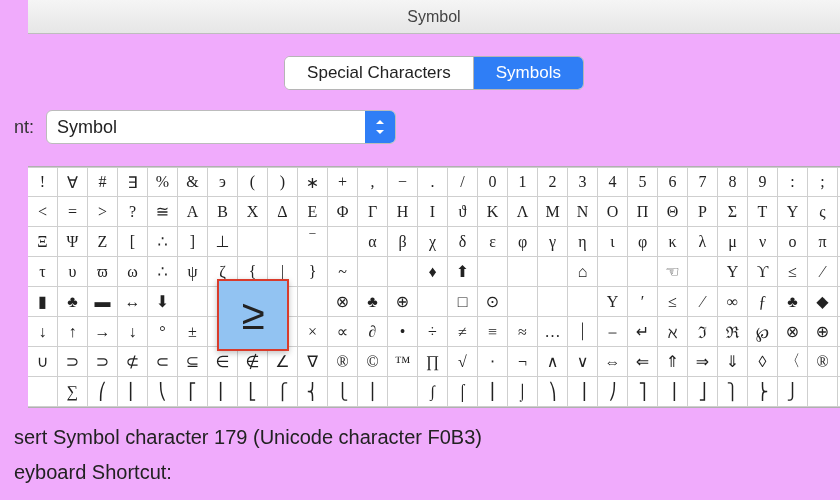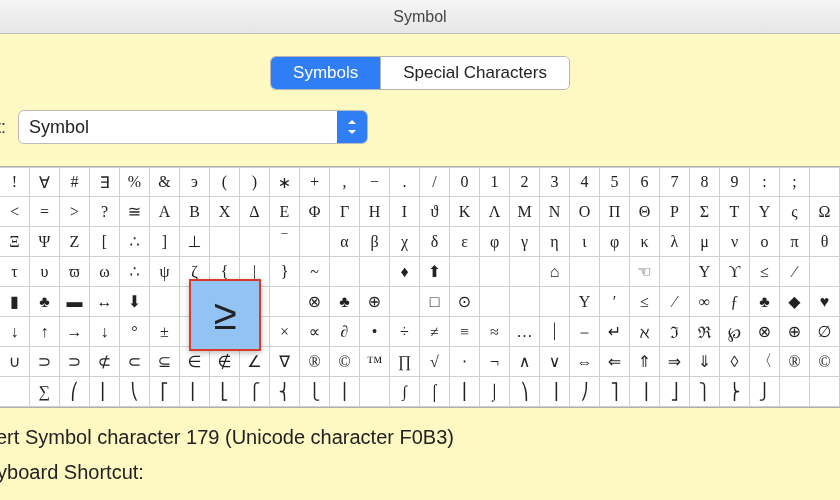--- a/index.html
+++ b/index.html
@@ -6,23 +6,24 @@
   body {
     font-family: -apple-system, "Helvetica Neue", Arial, sans-serif;
     background: #e8e8e8;
     width: 840px;
     height: 500px;
     overflow: hidden;
     font-size: 15px;
     color: #222;
   }
   .window {
-    background: #fef9c3;
+    background: #f0abfc;
     width: 100%;
     height: 100%;
+    padding-left: 28px;
   }
   .titlebar {
     height: 34px;
     line-height: 34px;
     text-align: center;
     font-size: 16px;
     color: #444;
     border-bottom: 1px solid #bdbdbd;
     background: linear-gradient(#f5f5f5,#e6e6e6);
   }
@@ -138,22 +139,22 @@
   }
 </style>
 </head>
 <body>
 
 <div class="window">
   <div class="titlebar">Symbol</div>
 
   <div class="tabs">
     <div class="tabstrip">
+      <div class="tab">Special Characters</div>
       <div class="tab active">Symbols</div>
-      <div class="tab">Special Characters</div>
     </div>
   </div>
 
   <div class="fontrow">
     <div class="fontlabel">nt:</div>
     <div class="fontselect">
       <span>Symbol</span>
       <div class="arrow">
         <svg width="10" height="14" viewBox="0 0 10 14">
             <path d="M5 0 L9 4 L1 4 Z M5 14 L1 10 L9 10 Z"></path>

